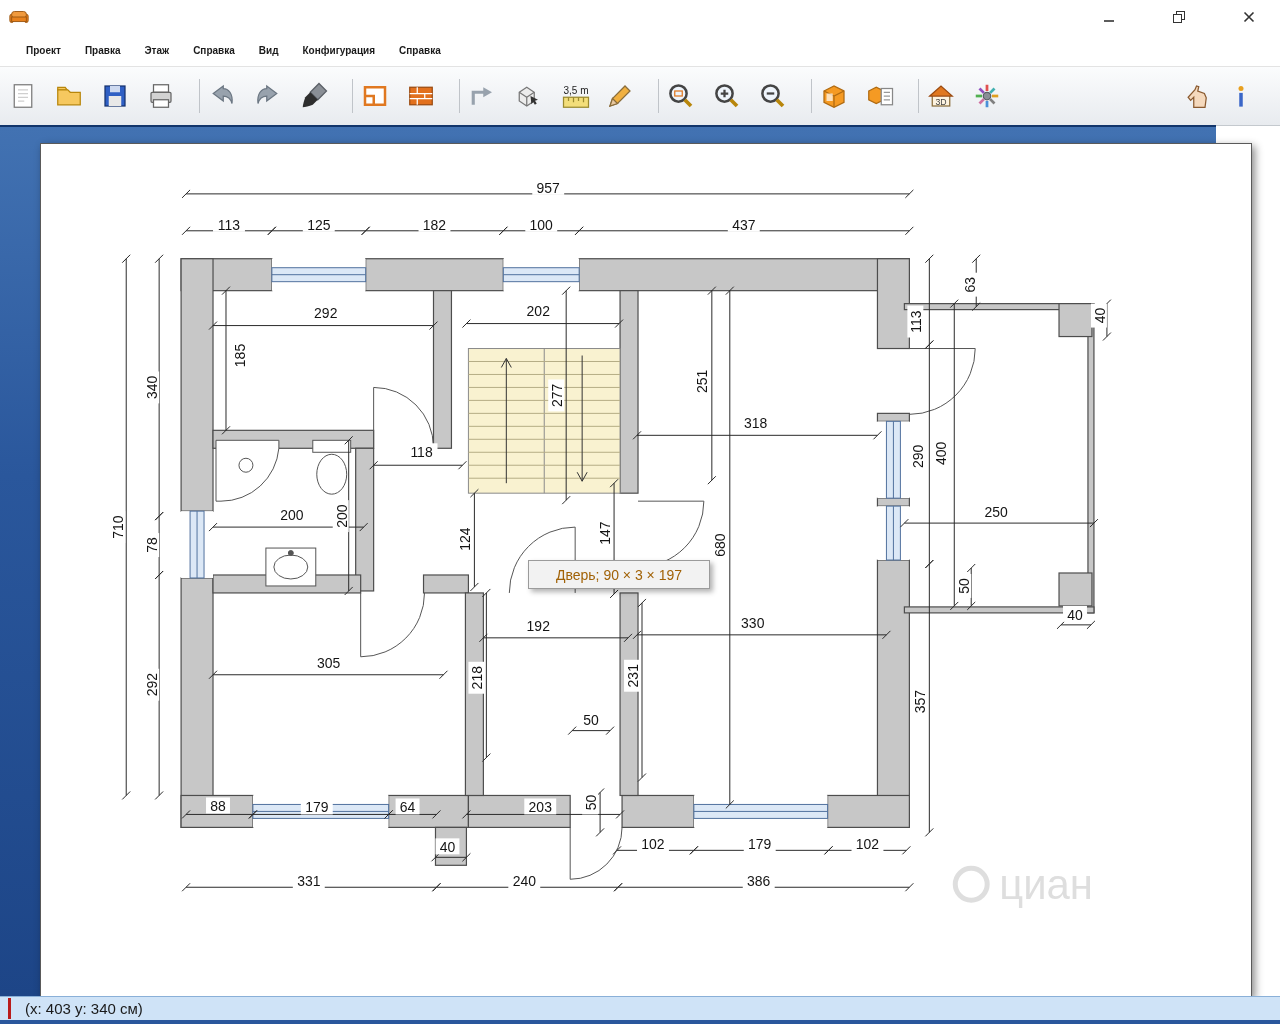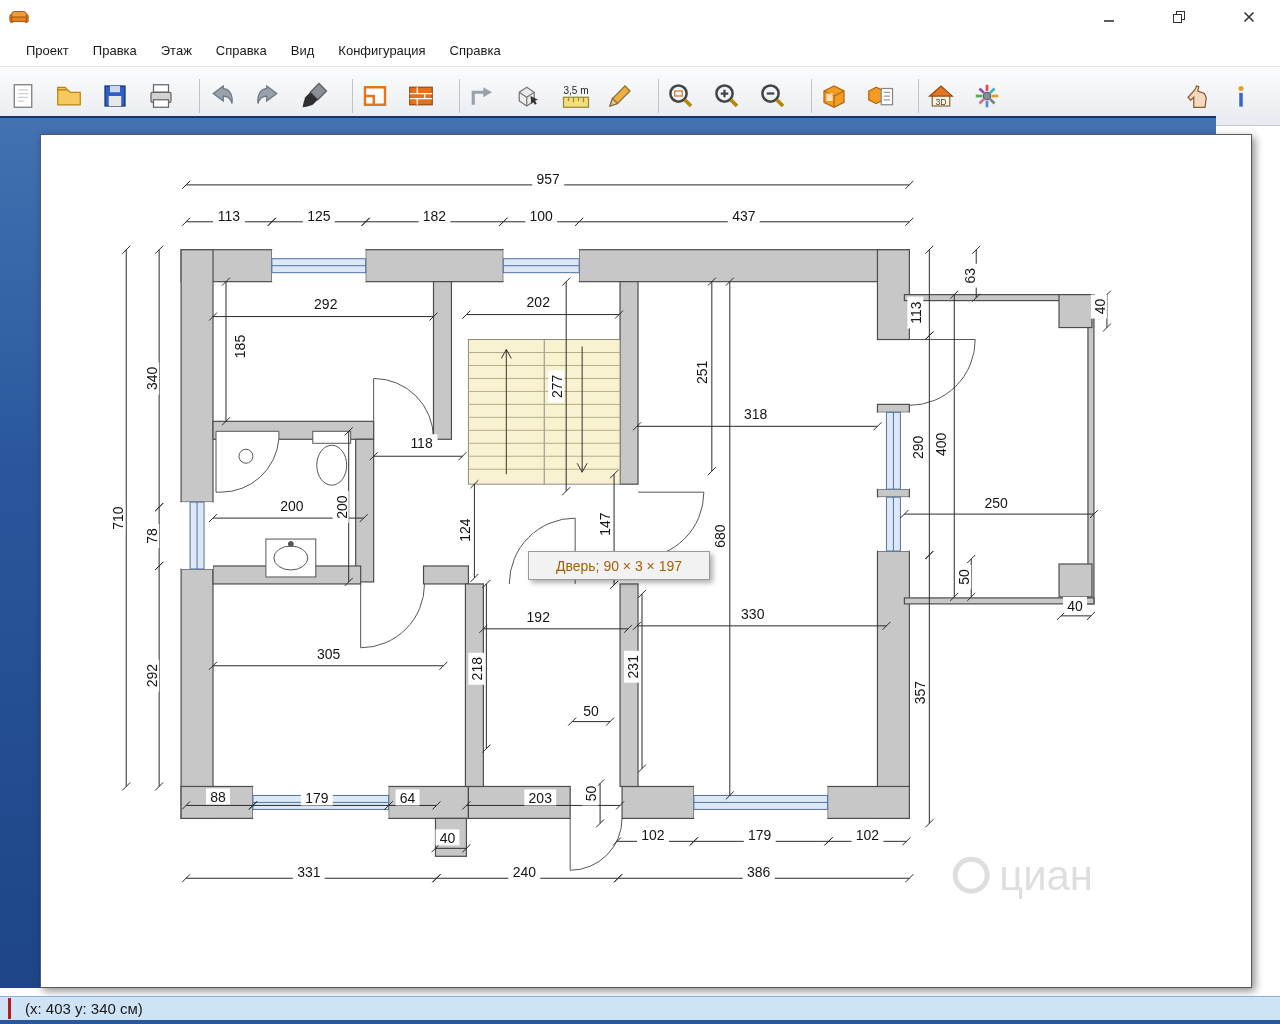--- a/index.html
+++ b/index.html
@@ -8,31 +8,31 @@
 
   
   .titlebar{height:34px;display:flex;align-items:center;background:#ffffff;padding-left:8px;}
   .titlebar .app-ico{width:22px;height:22px;margin-right:8px;}
   .titlebar .title{font-size:15px;}
   .win-controls{margin-left:auto;display:flex;gap:40px;padding-right:16px;}
   .win-btn{width:30px;height:26px;display:flex;align-items:center;justify-content:center;cursor:default;}
 
   
   .menubar{height:32px;display:flex;align-items:center;background:#fff;padding-left:14px;}
-  .menu-item{font-size:13px;padding:5px 12px;}
+  .menu-item{font-size:10px;padding:5px 12px;font-weight:bold;}
 
   
   .toolbar{height:58px;display:flex;align-items:center;background:linear-gradient(#fbfcfd,#e8ebef);
            border-top:1px solid #e3e3e3;border-bottom:1px solid #c4c9ce;padding:0 8px;}
   .tb-btn{width:46px;height:46px;display:flex;align-items:center;justify-content:flex-start;}
   .tb-sep{width:1px;height:34px;background:#c0c4c9;margin:0 7px;}
   .tb-spacer{flex:1;}
 
   
-  .workspace{position:absolute;left:0;top:116px;width:1216px;height:872px;
+  .workspace{position:absolute;left:0;top:125px;width:1216px;height:872px;
              background:linear-gradient(180deg,#4272b2 0%,#2a579c 40%,#1d4587 100%);
              border-top:2px solid #12356b;box-sizing:border-box;}
   .canvas{position:absolute;left:40px;top:16px;width:1210px;height:852px;background:#ffffff;
           border:1px solid #5a5a5a;box-shadow:3px 3px 8px rgba(0,0,0,.45);}
   .canvas svg{display:block;}
 
   #dim-lines path{stroke:#2a2a2a;stroke-width:1;fill:none;}
   #dim-labels text{font-size:14px;fill:#141414;text-anchor:middle;}
 
   .tooltip{position:absolute;left:487px;top:416px;width:180px;height:27px;background:#f2f2f2;

